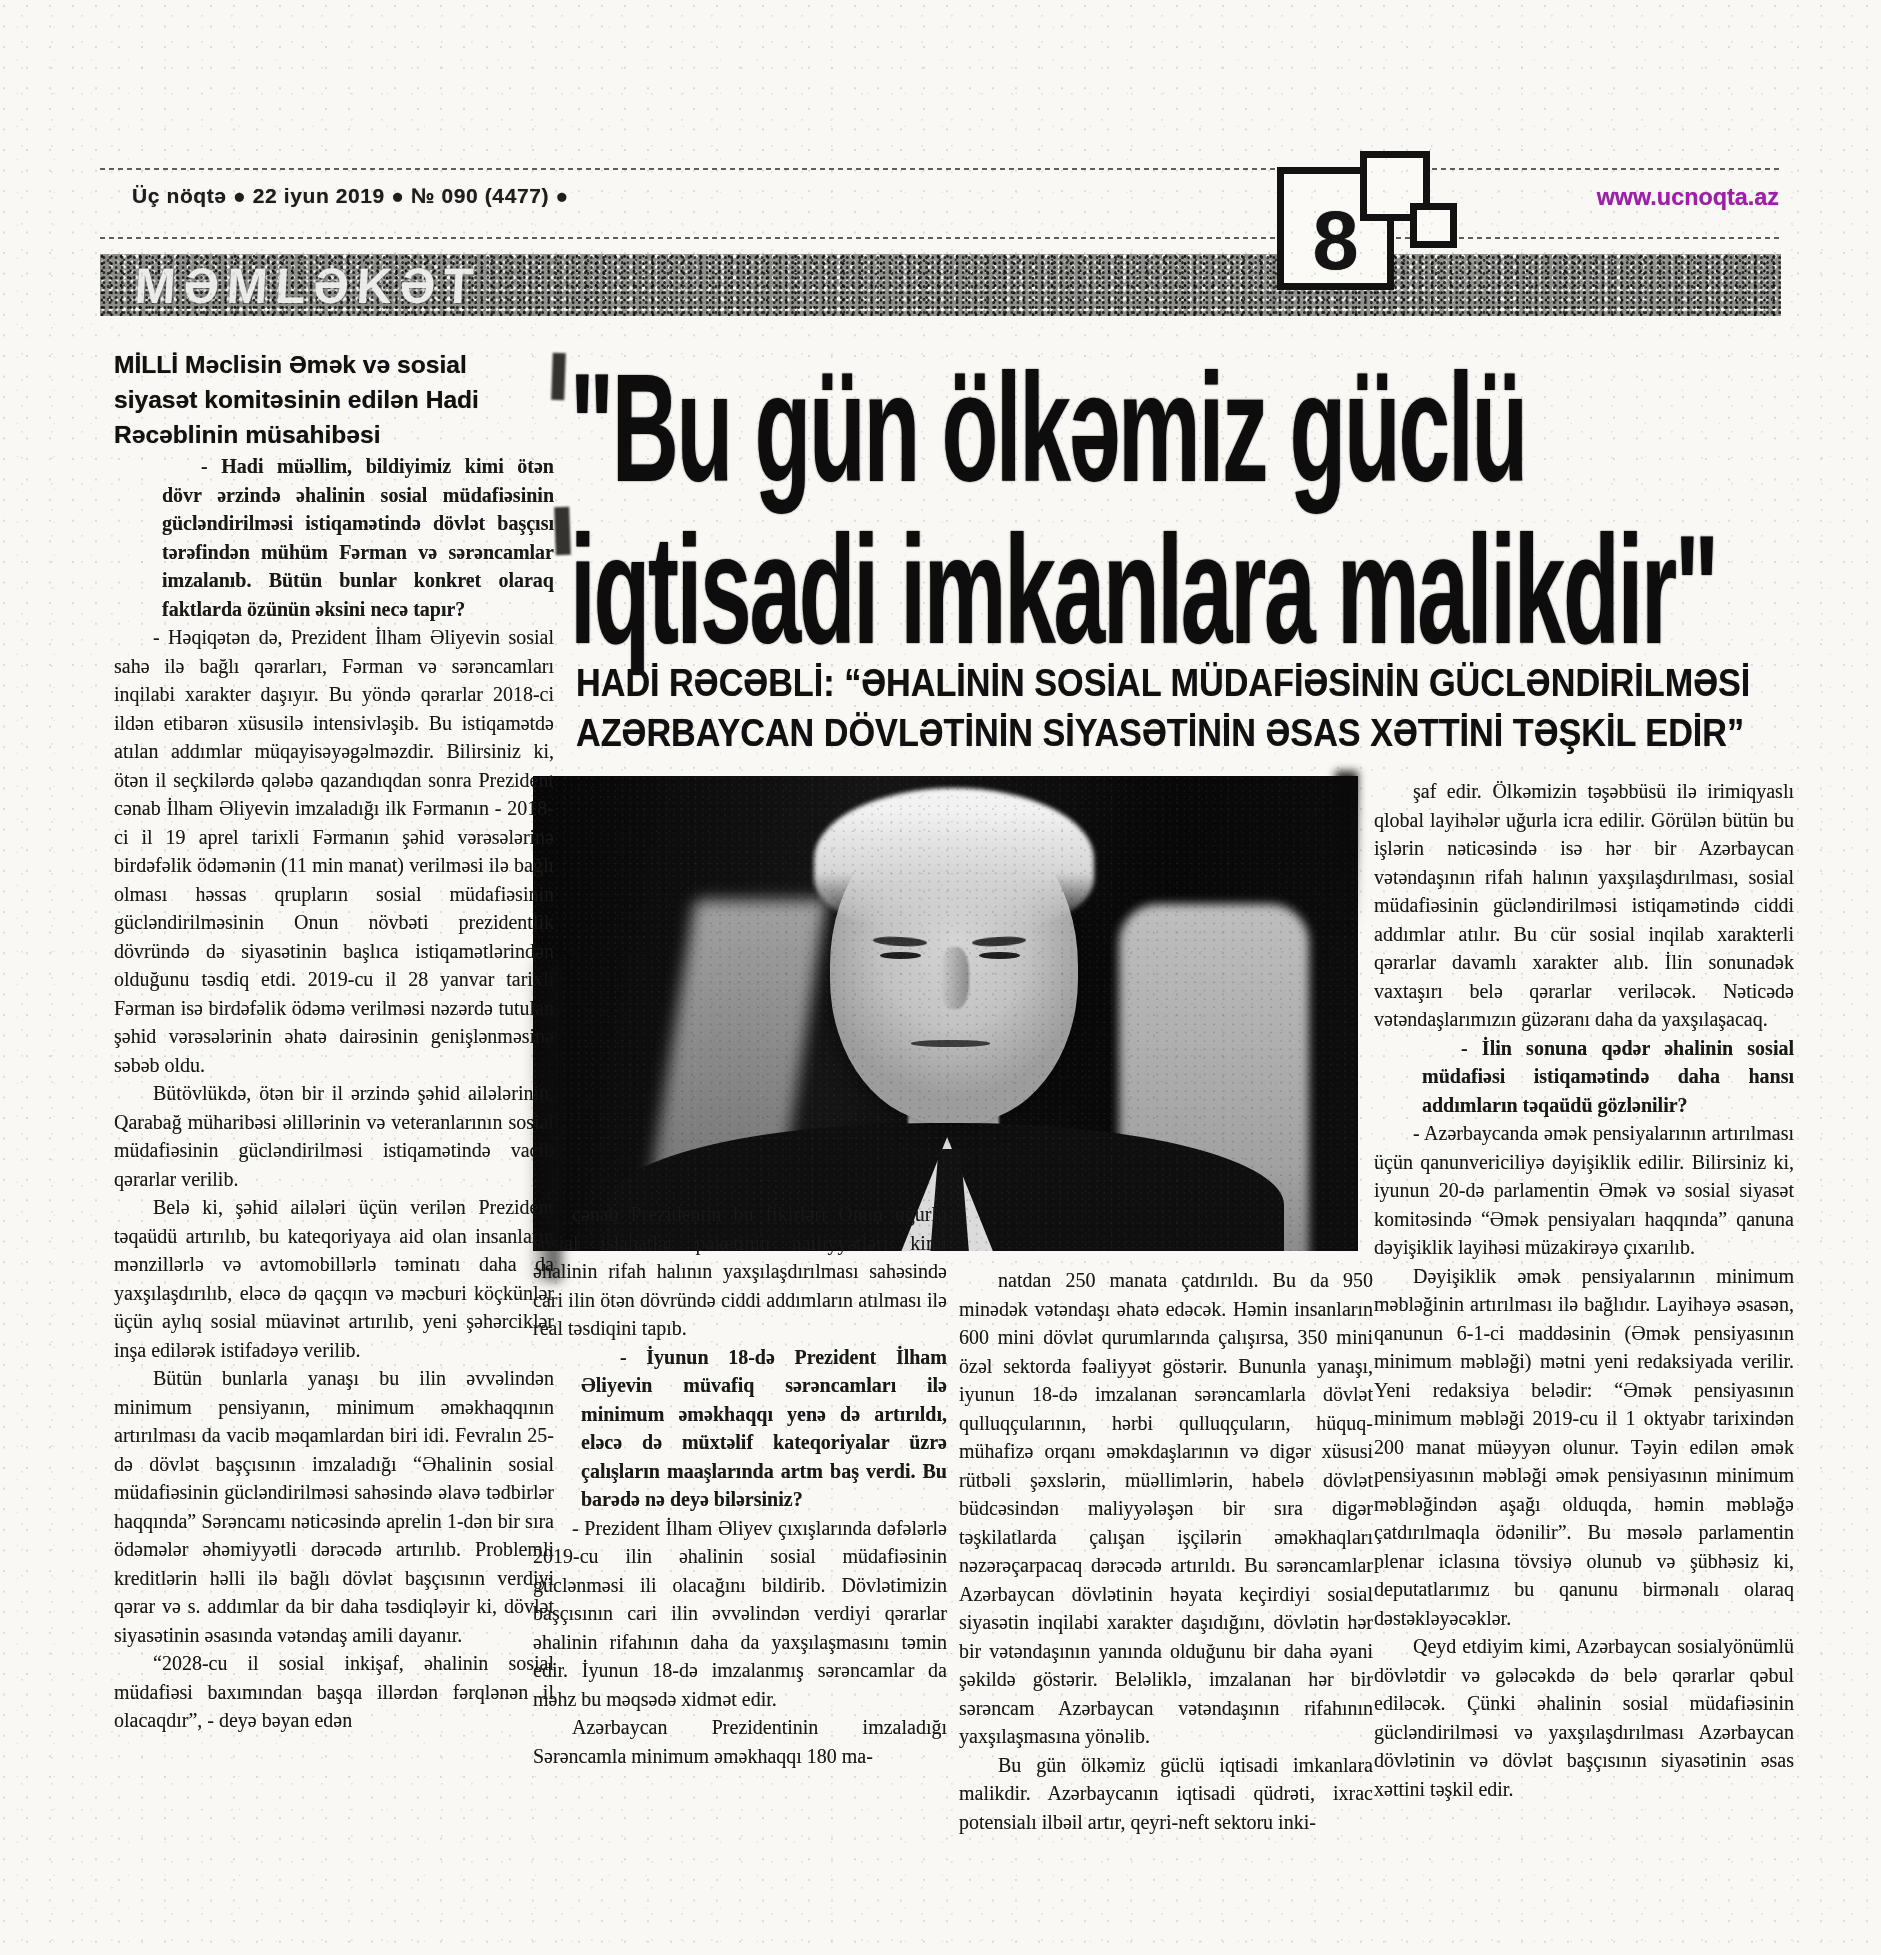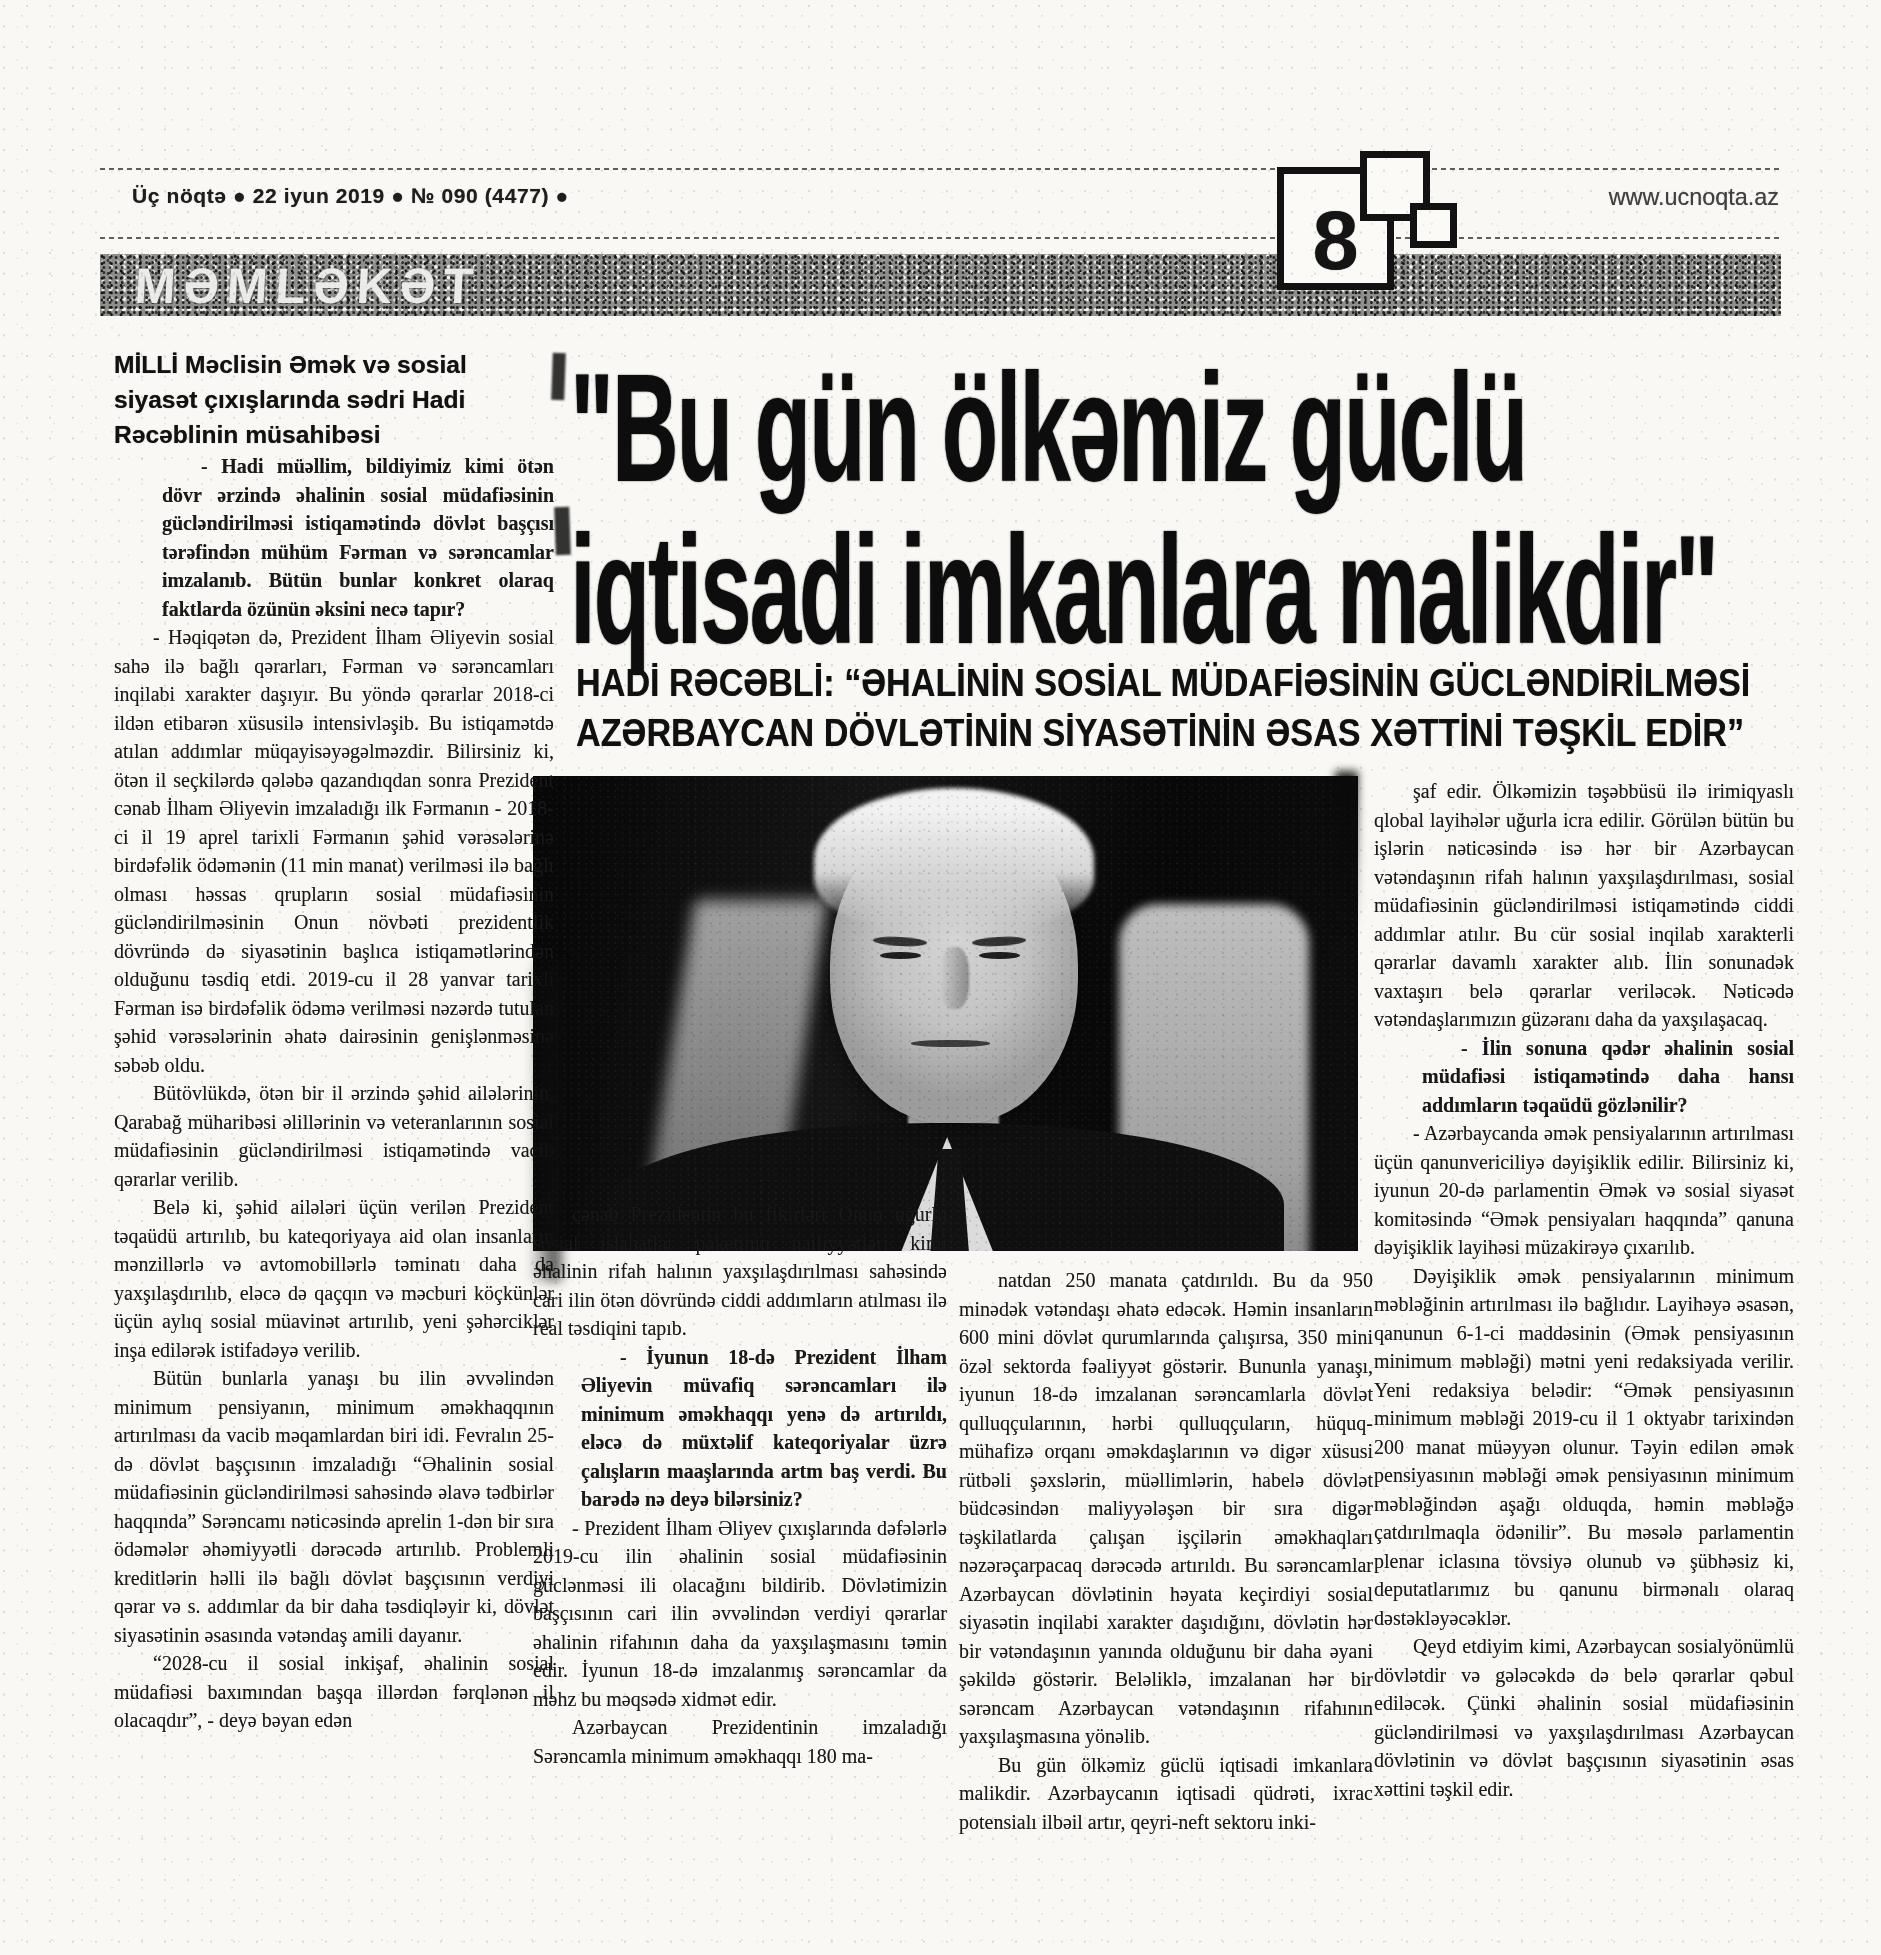--- a/index.html
+++ b/index.html
@@ -16,22 +16,22 @@
   .rule.top{left:100px; top:168px; width:1681px;}
   .rule.bottom{left:100px; top:237px; width:1681px;}
   .issue-info{
     position:absolute; left:132px; top:184px;
     font-family:Liberation Sans, sans-serif; font-weight:bold;
     font-size:21px; color:#1d1d1d; letter-spacing:0.6px;
     text-shadow:0 0 0.8px rgba(20,20,20,.55);
   }
   .website{
     position:absolute; right:103px; top:184px;
-    font-family:"Liberation Sans", sans-serif; font-weight:normal;
-    font-size:23.4px; color:#404040; text-shadow:0 0 0.8px rgba(20,20,20,.5);
+    font-family:"Liberation Sans", sans-serif; font-weight:bold;
+    font-size:23.4px; color:#a21caf; text-shadow:0 0 0.8px rgba(20,20,20,.5);
   }
   
   .logo-rect{position:absolute; border:7.3px solid #121212; background:transparent;}
   .logo-main{
     left:1277px; top:167px; width:103px; height:109px;
     background:#fbfaf6; z-index:6;
     display:flex; align-items:flex-end; justify-content:center;
   }
   .page-number{
     font-family:"Liberation Sans", sans-serif; font-weight:800;
@@ -198,21 +198,21 @@
     <div class="ph-brow l"></div>
     <div class="ph-brow r"></div>
     <div class="ph-eye l"></div>
     <div class="ph-eye r"></div>
     <div class="ph-nose"></div>
     <div class="ph-mouth"></div>
     <div class="ph-grain"></div>
   </div>
 
   <div class="col col-left">
-    <p class="kicker">MİLLİ Məclisin Əmək və sosial siyasət çıxışlarında sədri Hadi Rəcəblinin müsahibəsi</p>
+    <p class="kicker">MİLLİ Məclisin Əmək və sosial siyasət komitəsinin edilən Hadi Rəcəblinin müsahibəsi</p>
     <p class="q">- Hadi müəllim, bildiyimiz kimi ötən dövr ərzində əhalinin sosial müdafiəsinin gücləndirilməsi istiqamətində dövlət başçısı tərəfindən mühüm Fərman və sərəncamlar imzalanıb. Bütün bunlar konkret olaraq faktlarda özünün əksini necə tapır?</p>
     <p>- Həqiqətən də, Prezident İlham Əliyevin sosial sahə ilə bağlı qərarları, Fərman və sərəncamları inqilabi xarakter daşıyır. Bu yöndə qərarlar 2018-ci ildən etibarən xüsusilə intensivləşib. Bu istiqamətdə atılan addımlar müqayisəyəgəlməzdir. Bilirsiniz ki, ötən il seçkilərdə qələbə qazandıqdan sonra Prezident cənab İlham Əliyevin imzaladığı ilk Fərmanın - 2018-ci il 19 aprel tarixli Fərmanın şəhid vərəsələrinə birdəfəlik ödəmənin (11 min manat) verilməsi ilə bağlı olması həssas qrupların sosial müdafiəsinin gücləndirilməsinin Onun növbəti prezidentlik dövründə də siyasətinin başlıca istiqamətlərindən olduğunu təsdiq etdi. 2019-cu il 28 yanvar tarixli Fərman isə birdəfəlik ödəmə verilməsi nəzərdə tutulan şəhid vərəsələrinin əhatə dairəsinin genişlənməsinə səbəb oldu.</p>
     <p>Bütövlükdə, ötən bir il ərzində şəhid ailələrinin, Qarabağ müharibəsi əlillərinin və veteranlarının sosial müdafiəsinin gücləndirilməsi istiqamətində vacib qərarlar verilib.</p>
     <p>Belə ki, şəhid ailələri üçün verilən Prezident təqaüdü artırılıb, bu kateqoriyaya aid olan insanların mənzillərlə və avtomobillərlə təminatı daha da yaxşılaşdırılıb, eləcə də qaçqın və məcburi köçkünlər üçün aylıq sosial müavinət artırılıb, yeni şəhərciklər inşa edilərək istifadəyə verilib.</p>
     <p>Bütün bunlarla yanaşı bu ilin əvvəlindən minimum pensiyanın, minimum əməkhaqqının artırılması da vacib məqamlardan biri idi. Fevralın 25-də dövlət başçısının imzaladığı “Əhalinin sosial müdafiəsinin gücləndirilməsi sahəsində əlavə tədbirlər haqqında” Sərəncamı nəticəsində aprelin 1-dən bir sıra ödəmələr əhəmiyyətli dərəcədə artırılıb. Problemli kreditlərin həlli ilə bağlı dövlət başçısının verdiyi qərar və s. addımlar da bir daha təsdiqləyir ki, dövlət siyasətinin əsasında vətəndaş amili dayanır.</p>
     <p>“2028-cu il sosial inkişaf, əhalinin sosial müdafiəsi baxımından başqa illərdən fərqlənən il olacaqdır”, - deyə bəyan edən</p>
   </div>
 
   <div class="col col-a">
     <p>cənab Prezidentin bu fikirləri Onun uğurlu sosial islahatlar paketinin nailiyyətləri kimi əhalinin rifah halının yaxşılaşdırılması sahəsində cari ilin ötən dövründə ciddi addımların atılması ilə real təsdiqini tapıb.</p>

